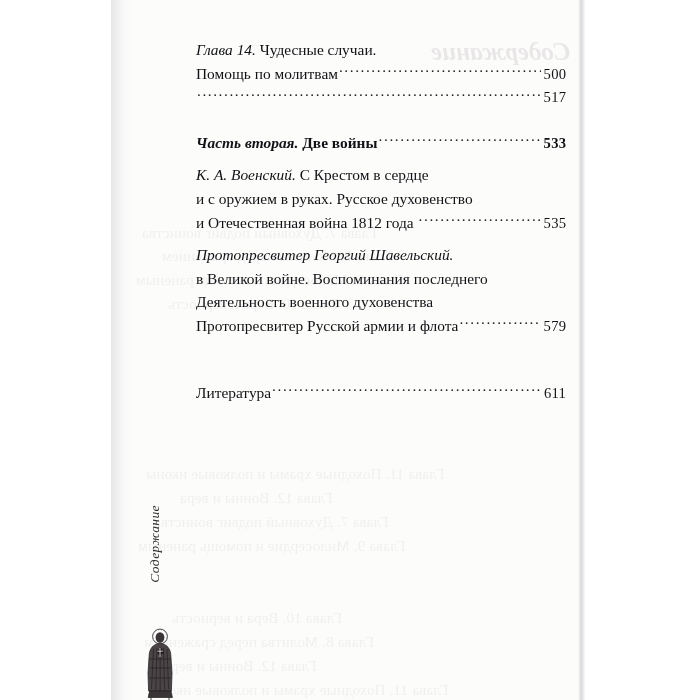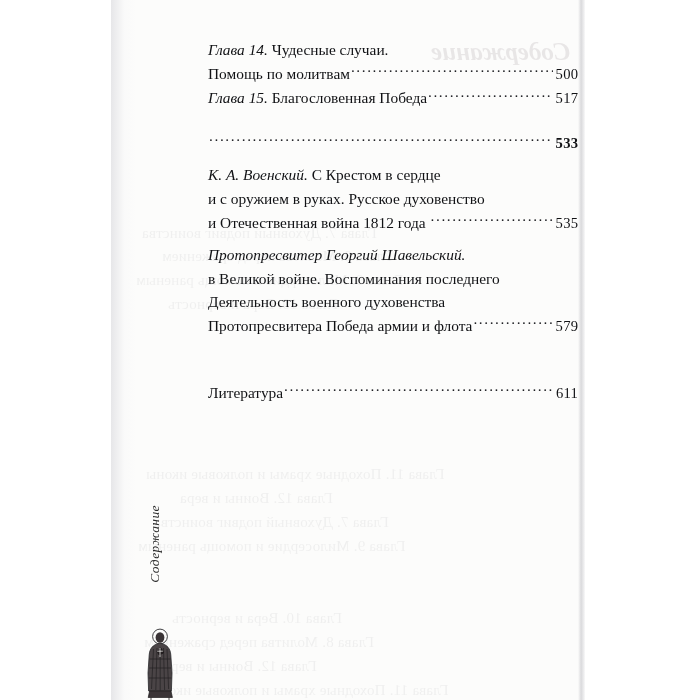--- a/index.html
+++ b/index.html
@@ -121,21 +121,21 @@
     position: absolute;
     left: 137px;
     top: 627px;
     width: 46px;
     height: 73px;
   }
 
   
   .toc {
     position: absolute;
-    left: 208px;
+    left: 196px;
     top: 38px;
     width: 372px;
   }
 
   .toc-entry {
     position: relative;
     color: #111215;
     font-size: 15.4px;
     line-height: 23.6px;
   }
@@ -226,30 +226,30 @@
       <div class="toc-line"><span class="it">Глава 14.</span> <span>Чудесные случаи.</span></div>
       <div class="toc-lastline">
         <span class="txt">Помощь по молитвам</span>
         <span class="leader"></span>
         <span class="pgnum">500</span>
       </div>
     </div>
 
     <div class="toc-entry">
       <div class="toc-lastline">
-        <span class="txt"><span class="it">Глава 15.</span> Благословенная Победа</span>
         <span class="leader"></span>
         <span class="pgnum">517</span>
       </div>
     </div>
 
     <div class="gap-lg"></div>
 
     <div class="toc-entry bold-entry">
       <div class="toc-lastline">
+        <span class="txt bd"><span class="bdit">Часть вторая.</span> Две войны</span>
         <span class="leader"></span>
         <span class="pgnum bd">533</span>
       </div>
     </div>
 
     <div class="gap-sm"></div>
 
     <div class="toc-entry">
       <div class="toc-line"><span class="it">К. А. Военский.</span> <span>С Крестом в сердце</span></div>
       <div class="toc-line">и с оружием в руках. Русское духовенство</div>
@@ -260,21 +260,21 @@
       </div>
     </div>
 
     <div class="gap-sm"></div>
 
     <div class="toc-entry">
       <div class="toc-line it">Протопресвитер Георгий Шавельский.</div>
       <div class="toc-line">в Великой войне. Воспоминания последнего</div>
       <div class="toc-line">Деятельность военного духовенства</div>
       <div class="toc-lastline">
-        <span class="txt">Протопресвитера Победа армии и флота</span>
+        <span class="txt">Протопресвитер Русской армии и флота</span>
         <span class="leader"></span>
         <span class="pgnum">579</span>
       </div>
     </div>
 
     <div class="gap-lg"></div>
 
 
     <div class="gap-lg"></div>
 

